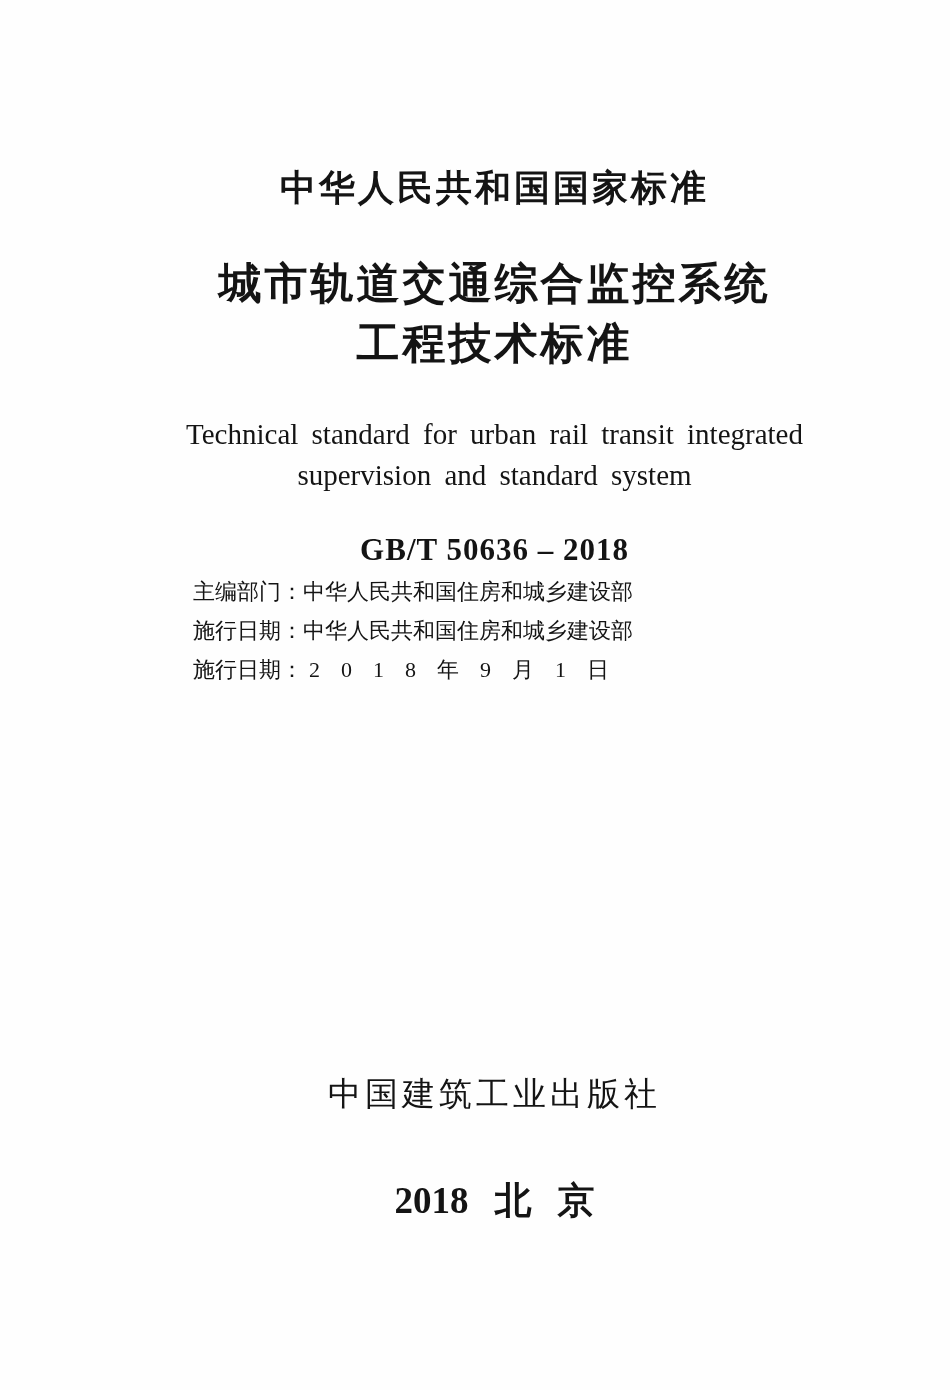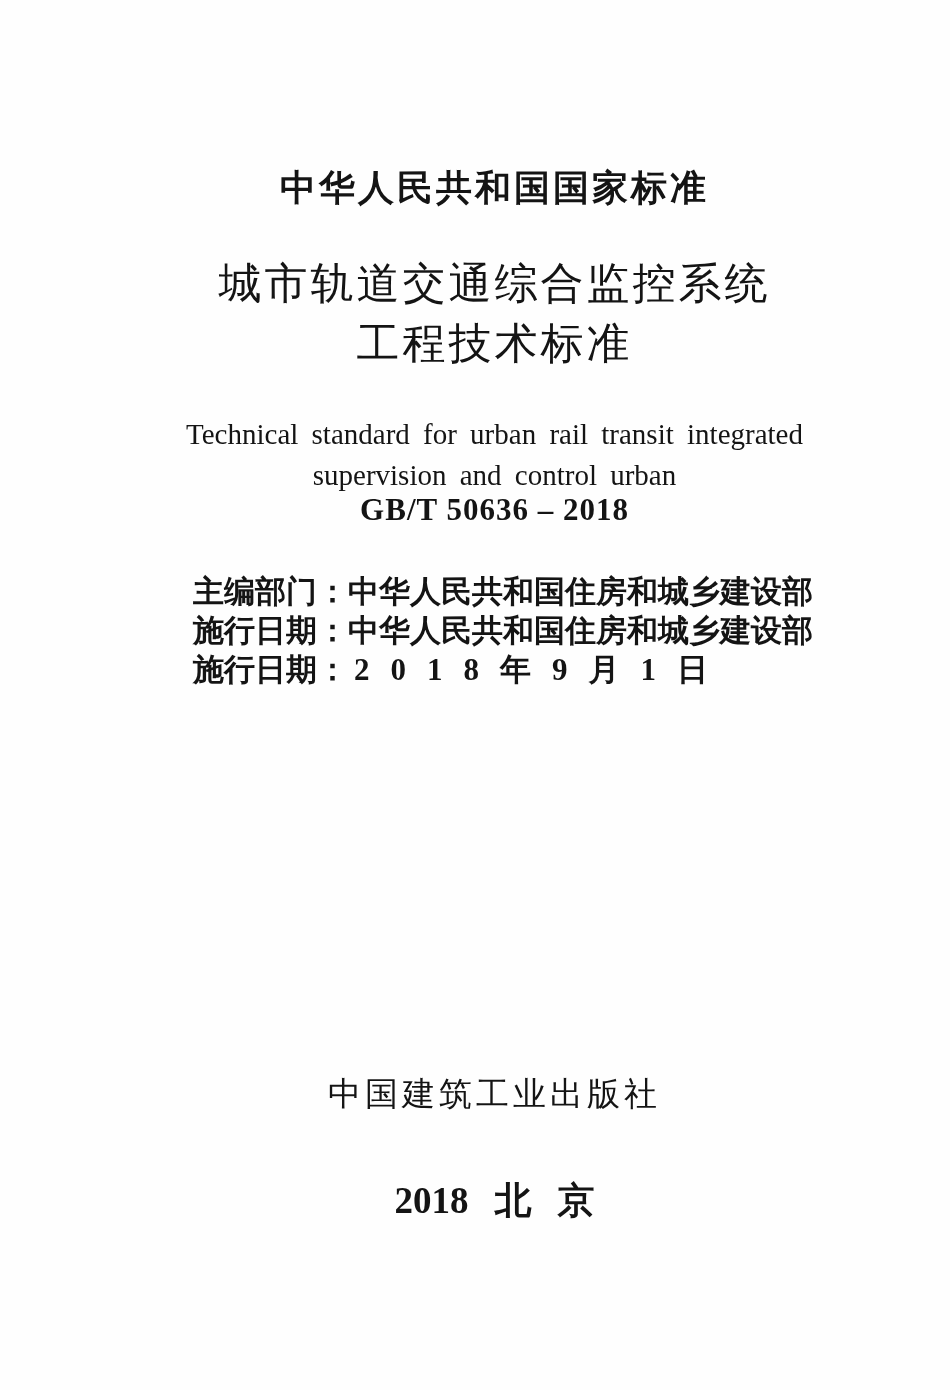--- a/index.html
+++ b/index.html
@@ -20,48 +20,48 @@
   .heading {
     top: 164px;
     font-family: "Liberation Sans", "DejaVu Sans", sans-serif;
     font-weight: 700;
     font-size: 36px;
     letter-spacing: 3px;
   }
 
   .title-cn {
     top: 254px;
-    font-weight: 400;
+    font-weight: 700;
     font-size: 43px;
     line-height: 60px;
     letter-spacing: 3px;
   }
 
   .title-en {
     top: 414px;
     font-weight: 400;
     font-size: 29px;
     line-height: 41px;
     word-spacing: 6px;
   }
 
   .standard-code {
-    top: 492px;
+    top: 532px;
     font-weight: 700;
     font-size: 31px;
     letter-spacing: 1px;
   }
 
   .info-block {
     position: absolute;
     top: 572px;
     left: 193px;
     width: 566px;
-    font-size: 31px;
-    font-weight: 700;
+    font-size: 22px;
+    font-weight: 400;
     line-height: 39px;
     text-align: left;
     white-space: nowrap;
   }
   .info-row { display: block; }
   .info-value.spread {
     letter-spacing: 21px;
     margin-left: 6px;
     margin-top: 25px;
   }
@@ -94,21 +94,21 @@
 
   <div class="abs heading">中华人民共和国国家标准</div>
 
   <div class="abs title-cn">
     <div>城市轨道交通综合监控系统</div>
     <div>工程技术标准</div>
   </div>
 
   <div class="abs title-en">
     <div>Technical standard for urban rail transit integrated</div>
-    <div>supervision and control urban</div>
+    <div>supervision and standard system</div>
   </div>
 
   <div class="abs standard-code">GB/T 50636 – 2018</div>
 
   <div class="info-block">
     <span class="info-row">
       <span class="info-label">主编部门</span><span class="info-colon">：</span><span class="info-value">中华人民共和国住房和城乡建设部</span>
     </span>
     <span class="info-row">
       <span class="info-label">施行日期</span><span class="info-colon">：</span><span class="info-value">中华人民共和国住房和城乡建设部</span>

